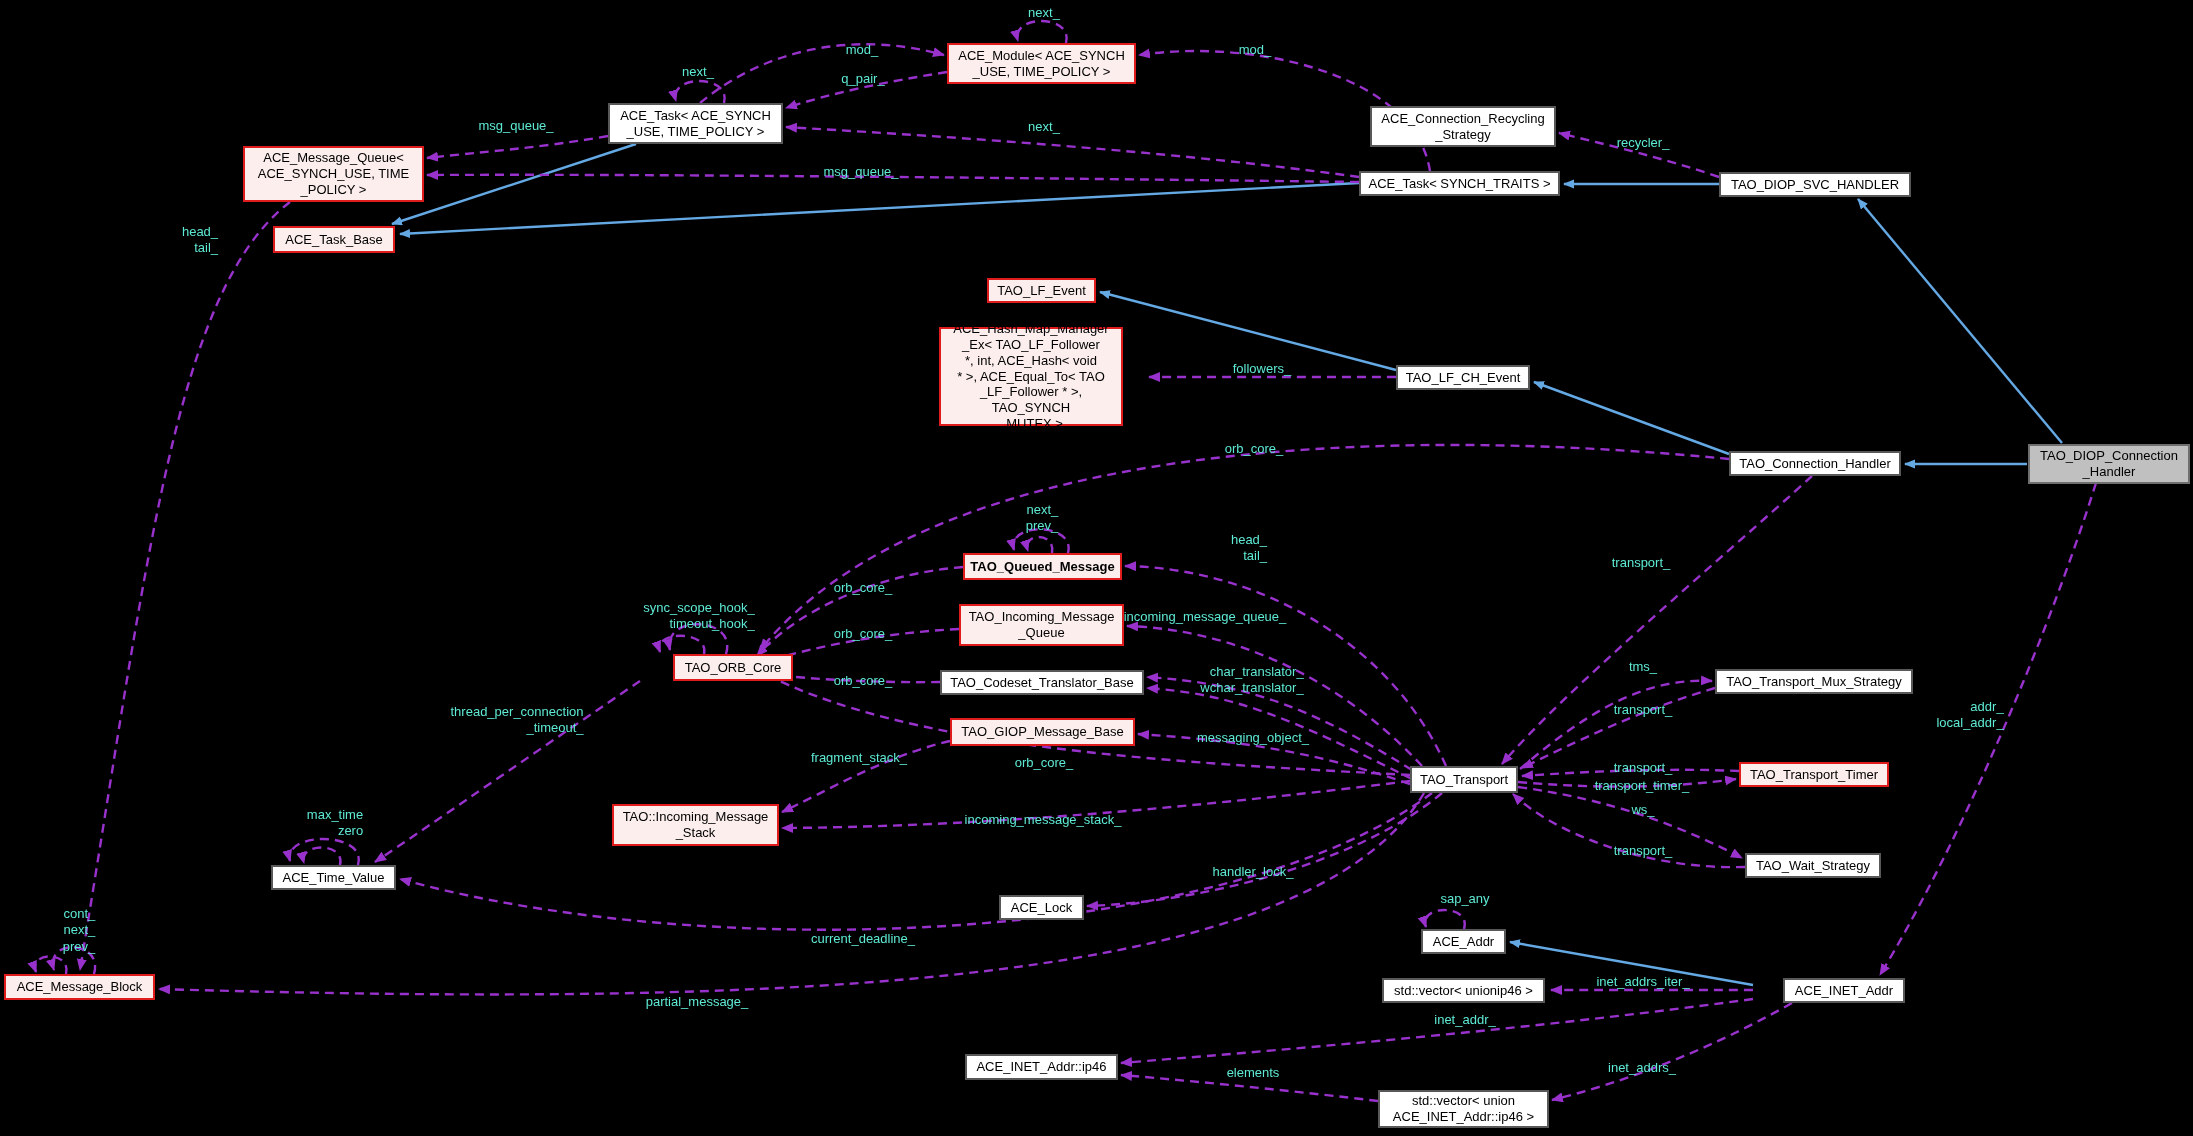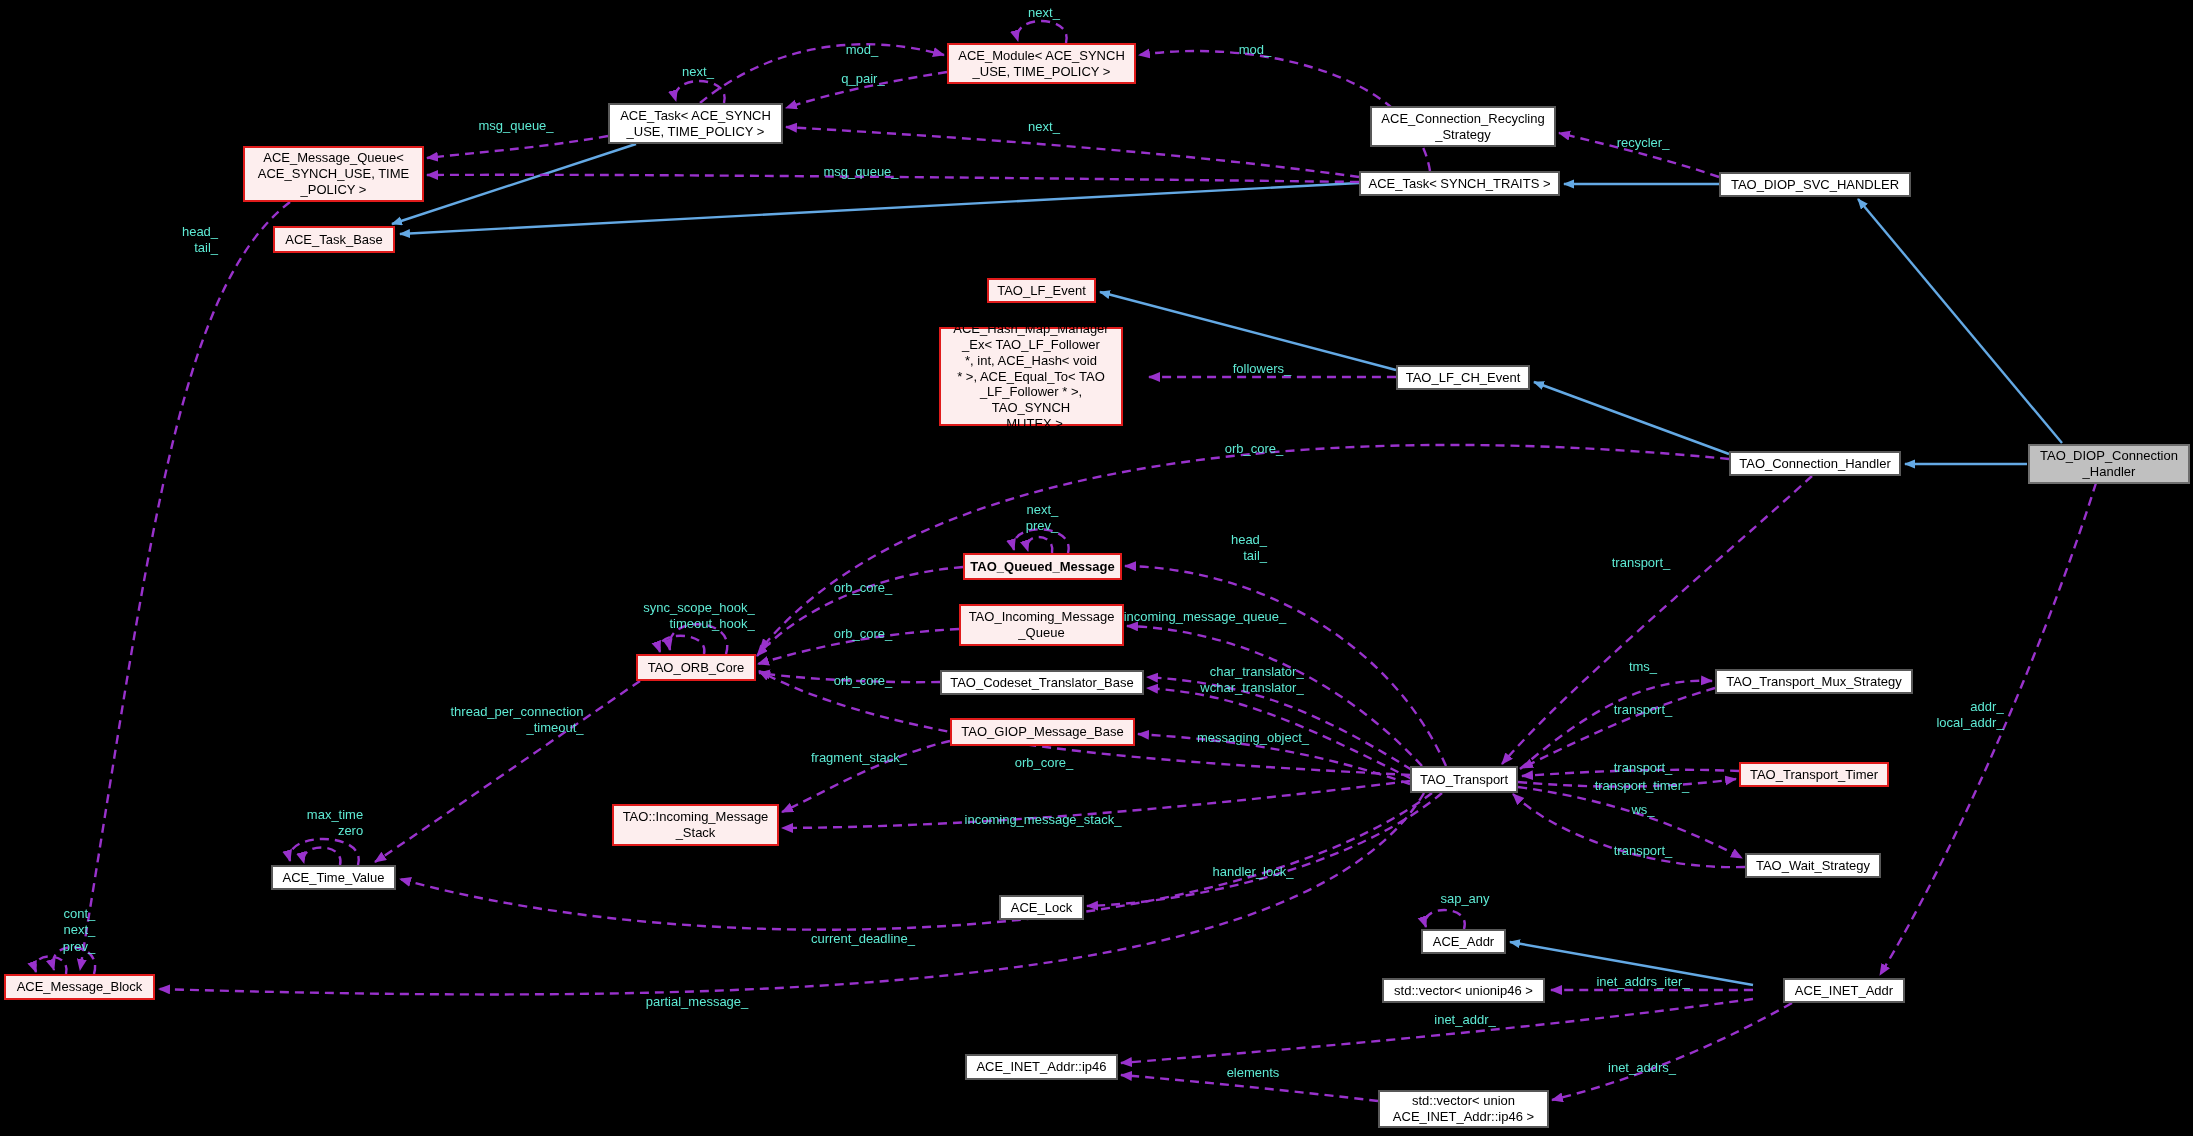--- a/index.html
+++ b/index.html
@@ -112,21 +112,21 @@
 _MUTEX &gt;</div>
       <div class="node plain" style="left: 1396px; top: 365px; width: 134px; height: 25px;">TAO_LF_CH_Event</div>
       <div class="node plain" style="left: 1729px; top: 451px; width: 172px; height: 25px;">TAO_Connection_Handler</div>
       <div class="node focus" style="left: 2028px; top: 444px; width: 162px; height: 40px;">TAO_DIOP_Connection
 _Handler</div>
       <div class="node red" style="left: 963px; top: 553px; width: 159px; height: 27px; font-weight: bold;">TAO_Queued_Message</div>
       <div class="node red" style="left: 959px; top: 604px; width: 165px; height: 42px;">TAO_Incoming_Message
 _Queue</div>
       <div class="node plain" style="left: 940px; top: 670px; width: 204px; height: 25px;">TAO_Codeset_Translator_Base</div>
       <div class="node red" style="left: 950px; top: 718px; width: 185px; height: 28px;">TAO_GIOP_Message_Base</div>
-      <div class="node red" style="left: 636px; top: 654px; width: 120px; height: 27px;">TAO_ORB_Core</div>
+      <div class="node red" style="left: 673px; top: 654px; width: 120px; height: 27px;">TAO_ORB_Core</div>
       <div class="node red" style="left: 612px; top: 804px; width: 167px; height: 42px;">TAO::Incoming_Message
 _Stack</div>
       <div class="node plain" style="left: 1410px; top: 766px; width: 108px; height: 27px;">TAO_Transport</div>
       <div class="node plain" style="left: 1715px; top: 669px; width: 198px; height: 25px;">TAO_Transport_Mux_Strategy</div>
       <div class="node red" style="left: 1739px; top: 762px; width: 150px; height: 25px;">TAO_Transport_Timer</div>
       <div class="node plain" style="left: 1745px; top: 853px; width: 136px; height: 25px;">TAO_Wait_Strategy</div>
       <div class="node plain" style="left: 271px; top: 865px; width: 125px; height: 25px;">ACE_Time_Value</div>
       <div class="node plain" style="left: 999px; top: 895px; width: 85px; height: 25px;">ACE_Lock</div>
       <div class="node plain" style="left: 1421px; top: 929px; width: 85px; height: 25px;">ACE_Addr</div>
       <div class="node plain" style="left: 1382px; top: 978px; width: 163px; height: 25px;">std::vector&lt; unionip46 &gt;</div>

